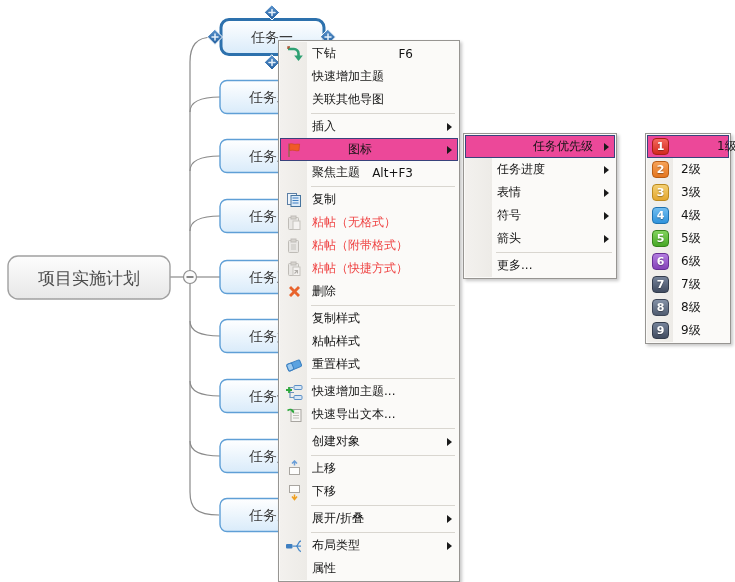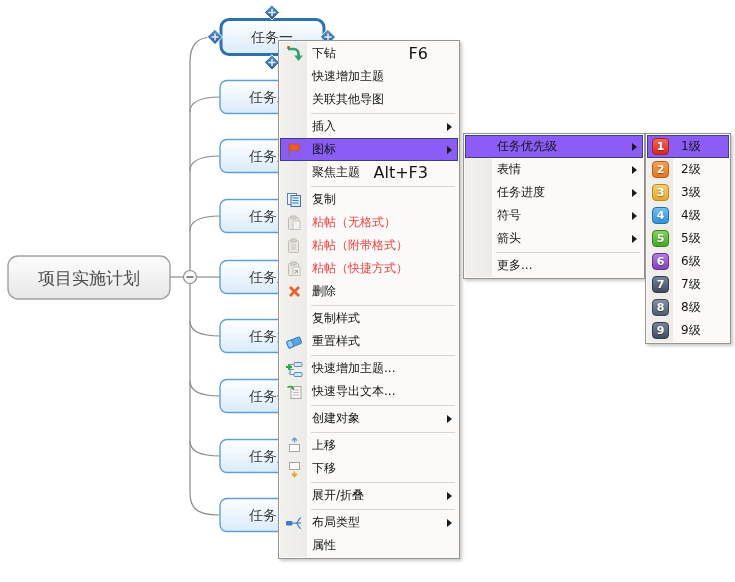--- a/index.html
+++ b/index.html
@@ -9,24 +9,24 @@
 
   
   .menu{position:absolute;background:#fbfaf8;border:1px solid #979592;
         box-shadow:2px 2px 3px rgba(0,0,0,0.22);padding:1px 1px;box-sizing:border-box;}
   .menu .gutter{position:absolute;left:1px;top:1px;bottom:1px;width:27px;
         background:linear-gradient(90deg,#f3f1ee,#edebe7);}
   .mi{position:relative;height:23px;display:flex;align-items:center;
       font-size:12px;color:#141414;cursor:default;white-space:nowrap;}
   .mi-icon{flex:0 0 28px;display:flex;align-items:center;justify-content:center;height:100%;}
   .mi-label{margin-left:4px;}
-  .mi-shortcut{position:absolute;right:30px;font-size:16px;color:#141414;}
+  .mi-shortcut{position:absolute;right:45px;font-size:12px;color:#141414;}
   .mi-arrow{position:absolute;right:6px;top:50%;margin-top:-4px;width:0;height:0;
             border:4px solid transparent;border-left:5px solid #1a1a1a;border-right:none;}
-  .mi.hl{background:#8b5cf6;box-shadow:inset 0 0 0 1px #39427c;}
+  .mi.hl{background:#ec4899;box-shadow:inset 0 0 0 1px #39427c;gap:36px;}
   .mi.dis .mi-label{color:#ef4444;}
   .msep{height:4px;display:flex;align-items:center;padding-left:31px;padding-right:3px;position:relative;}
   .msep-line{height:1px;background:#d9d6d0;width:100%;}
 
   
   .pri-icon{flex:0 0 17px;margin-left:5px;margin-right:0;height:17px;border-radius:4px;
             display:flex;align-items:center;justify-content:center;
             color:#fff;font-size:11px;font-weight:bold;
             text-shadow:0 1px 1px rgba(0,0,0,0.35);box-sizing:border-box;}
   .menu-priority .mi-label{margin-left:12px;}
@@ -230,20 +230,24 @@
         <span class="mi-label">删除</span>
       </div>
       <div class="msep">
         <div class="msep-line"></div>
       </div>
       <div class="mi">
         <span class="mi-icon"></span>
         <span class="mi-label">复制样式</span>
       </div>
       <div class="mi">
+        <span class="mi-icon"></span>
+        <span class="mi-label">粘帖样式</span>
+      </div>
+      <div class="mi">
         <span class="mi-icon">
           <svg width="18" height="15" viewBox="0 0 18 15">
             <g transform="rotate(-22 9 8)">
               <rect x="2" y="5" width="14" height="7" rx="1.5" fill="#5aa2e0" stroke="#3a7fc0"></rect>
               <rect x="2" y="5" width="5.5" height="7" rx="1.5" fill="#9ccaf0" stroke="#3a7fc0"></rect>
             </g>
           </svg>
         </span>
         <span class="mi-label">重置样式</span>
       </div>
@@ -321,35 +325,35 @@
         </span>
         <span class="mi-label">布局类型</span>
         <span class="mi-arrow"></span>
       </div>
       <div class="mi">
         <span class="mi-icon"></span>
         <span class="mi-label">属性</span>
       </div>
     </div>
 
-<div id="menu-icons" class="menu" style="left:463px;top:133px;width:182px;">
+<div id="menu-icons" class="menu" style="left:463px;top:133px;width:154px;">
   <div class="gutter"></div>
 <div class="mi hl">
         <span class="mi-icon"></span>
         <span class="mi-label">任务优先级</span>
         <span class="mi-arrow"></span>
       </div>
       <div class="mi">
         <span class="mi-icon"></span>
+        <span class="mi-label">任务进度</span>
+        <span class="mi-arrow"></span>
+      </div>
+      <div class="mi">
+        <span class="mi-icon"></span>
         <span class="mi-label">表情</span>
-        <span class="mi-arrow"></span>
-      </div>
-      <div class="mi">
-        <span class="mi-icon"></span>
-        <span class="mi-label">任务进度</span>
         <span class="mi-arrow"></span>
       </div>
       <div class="mi">
         <span class="mi-icon"></span>
         <span class="mi-label">符号</span>
         <span class="mi-arrow"></span>
       </div>
       <div class="mi">
         <span class="mi-icon"></span>
         <span class="mi-label">箭头</span>

